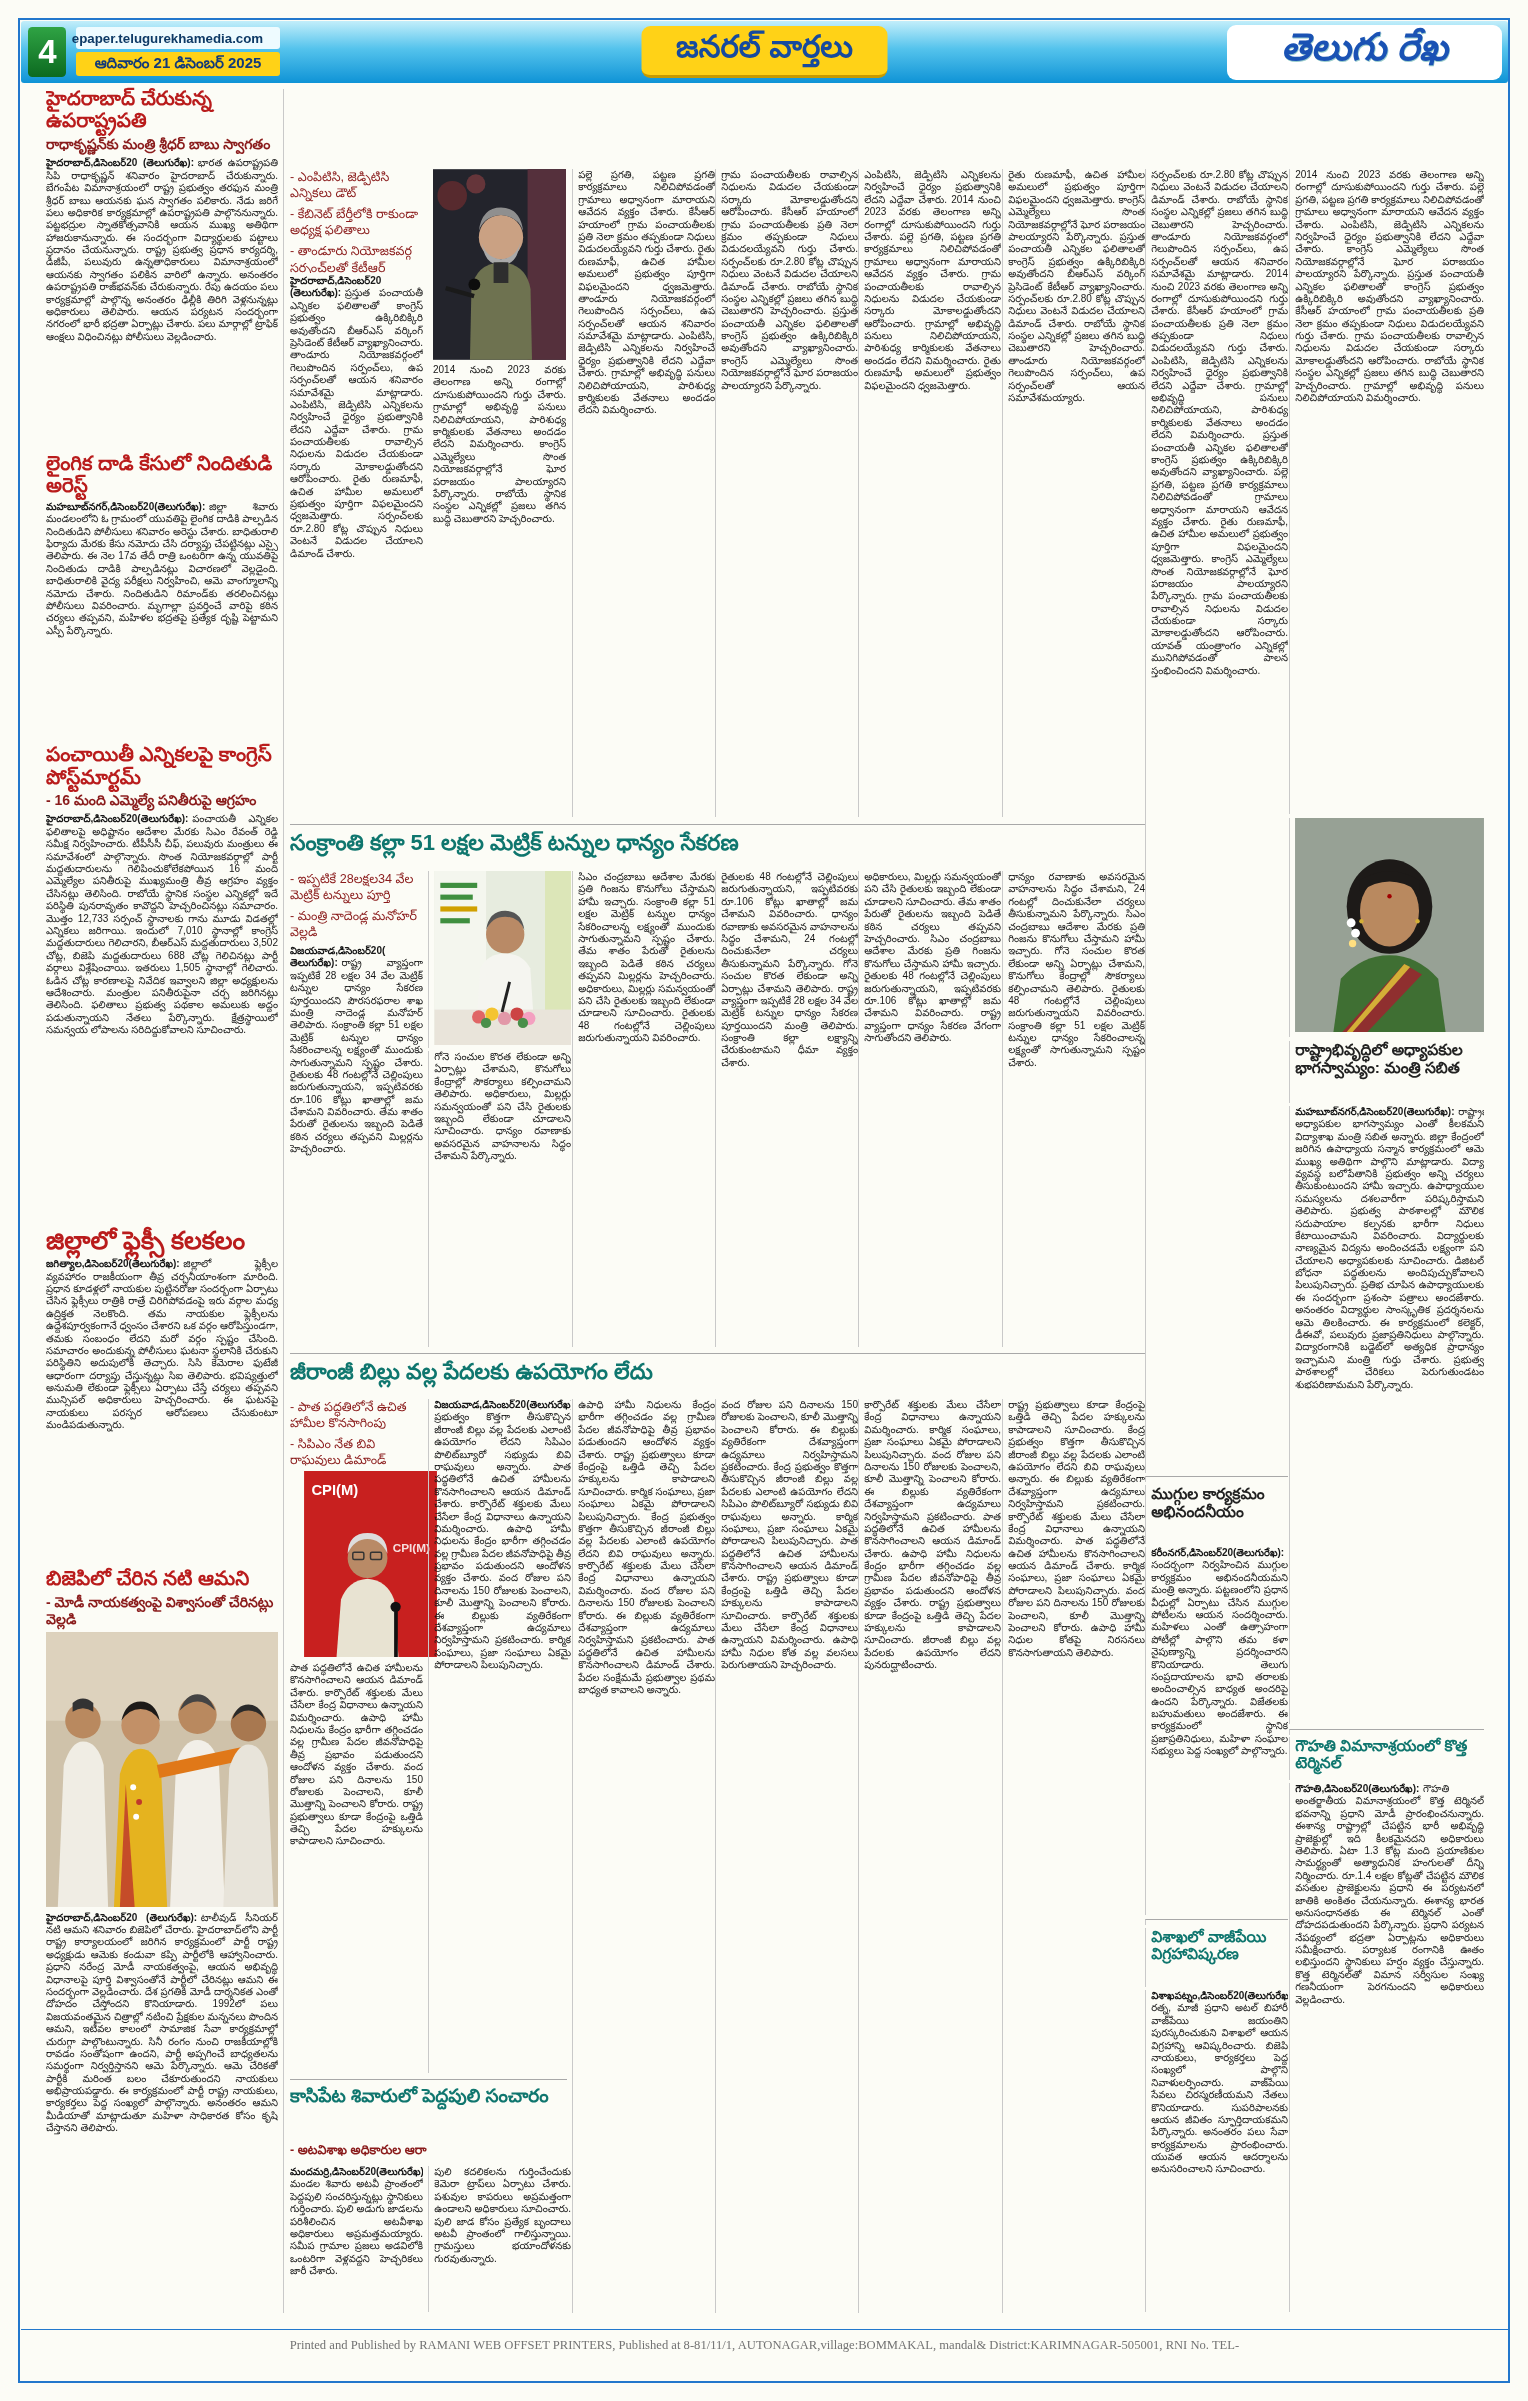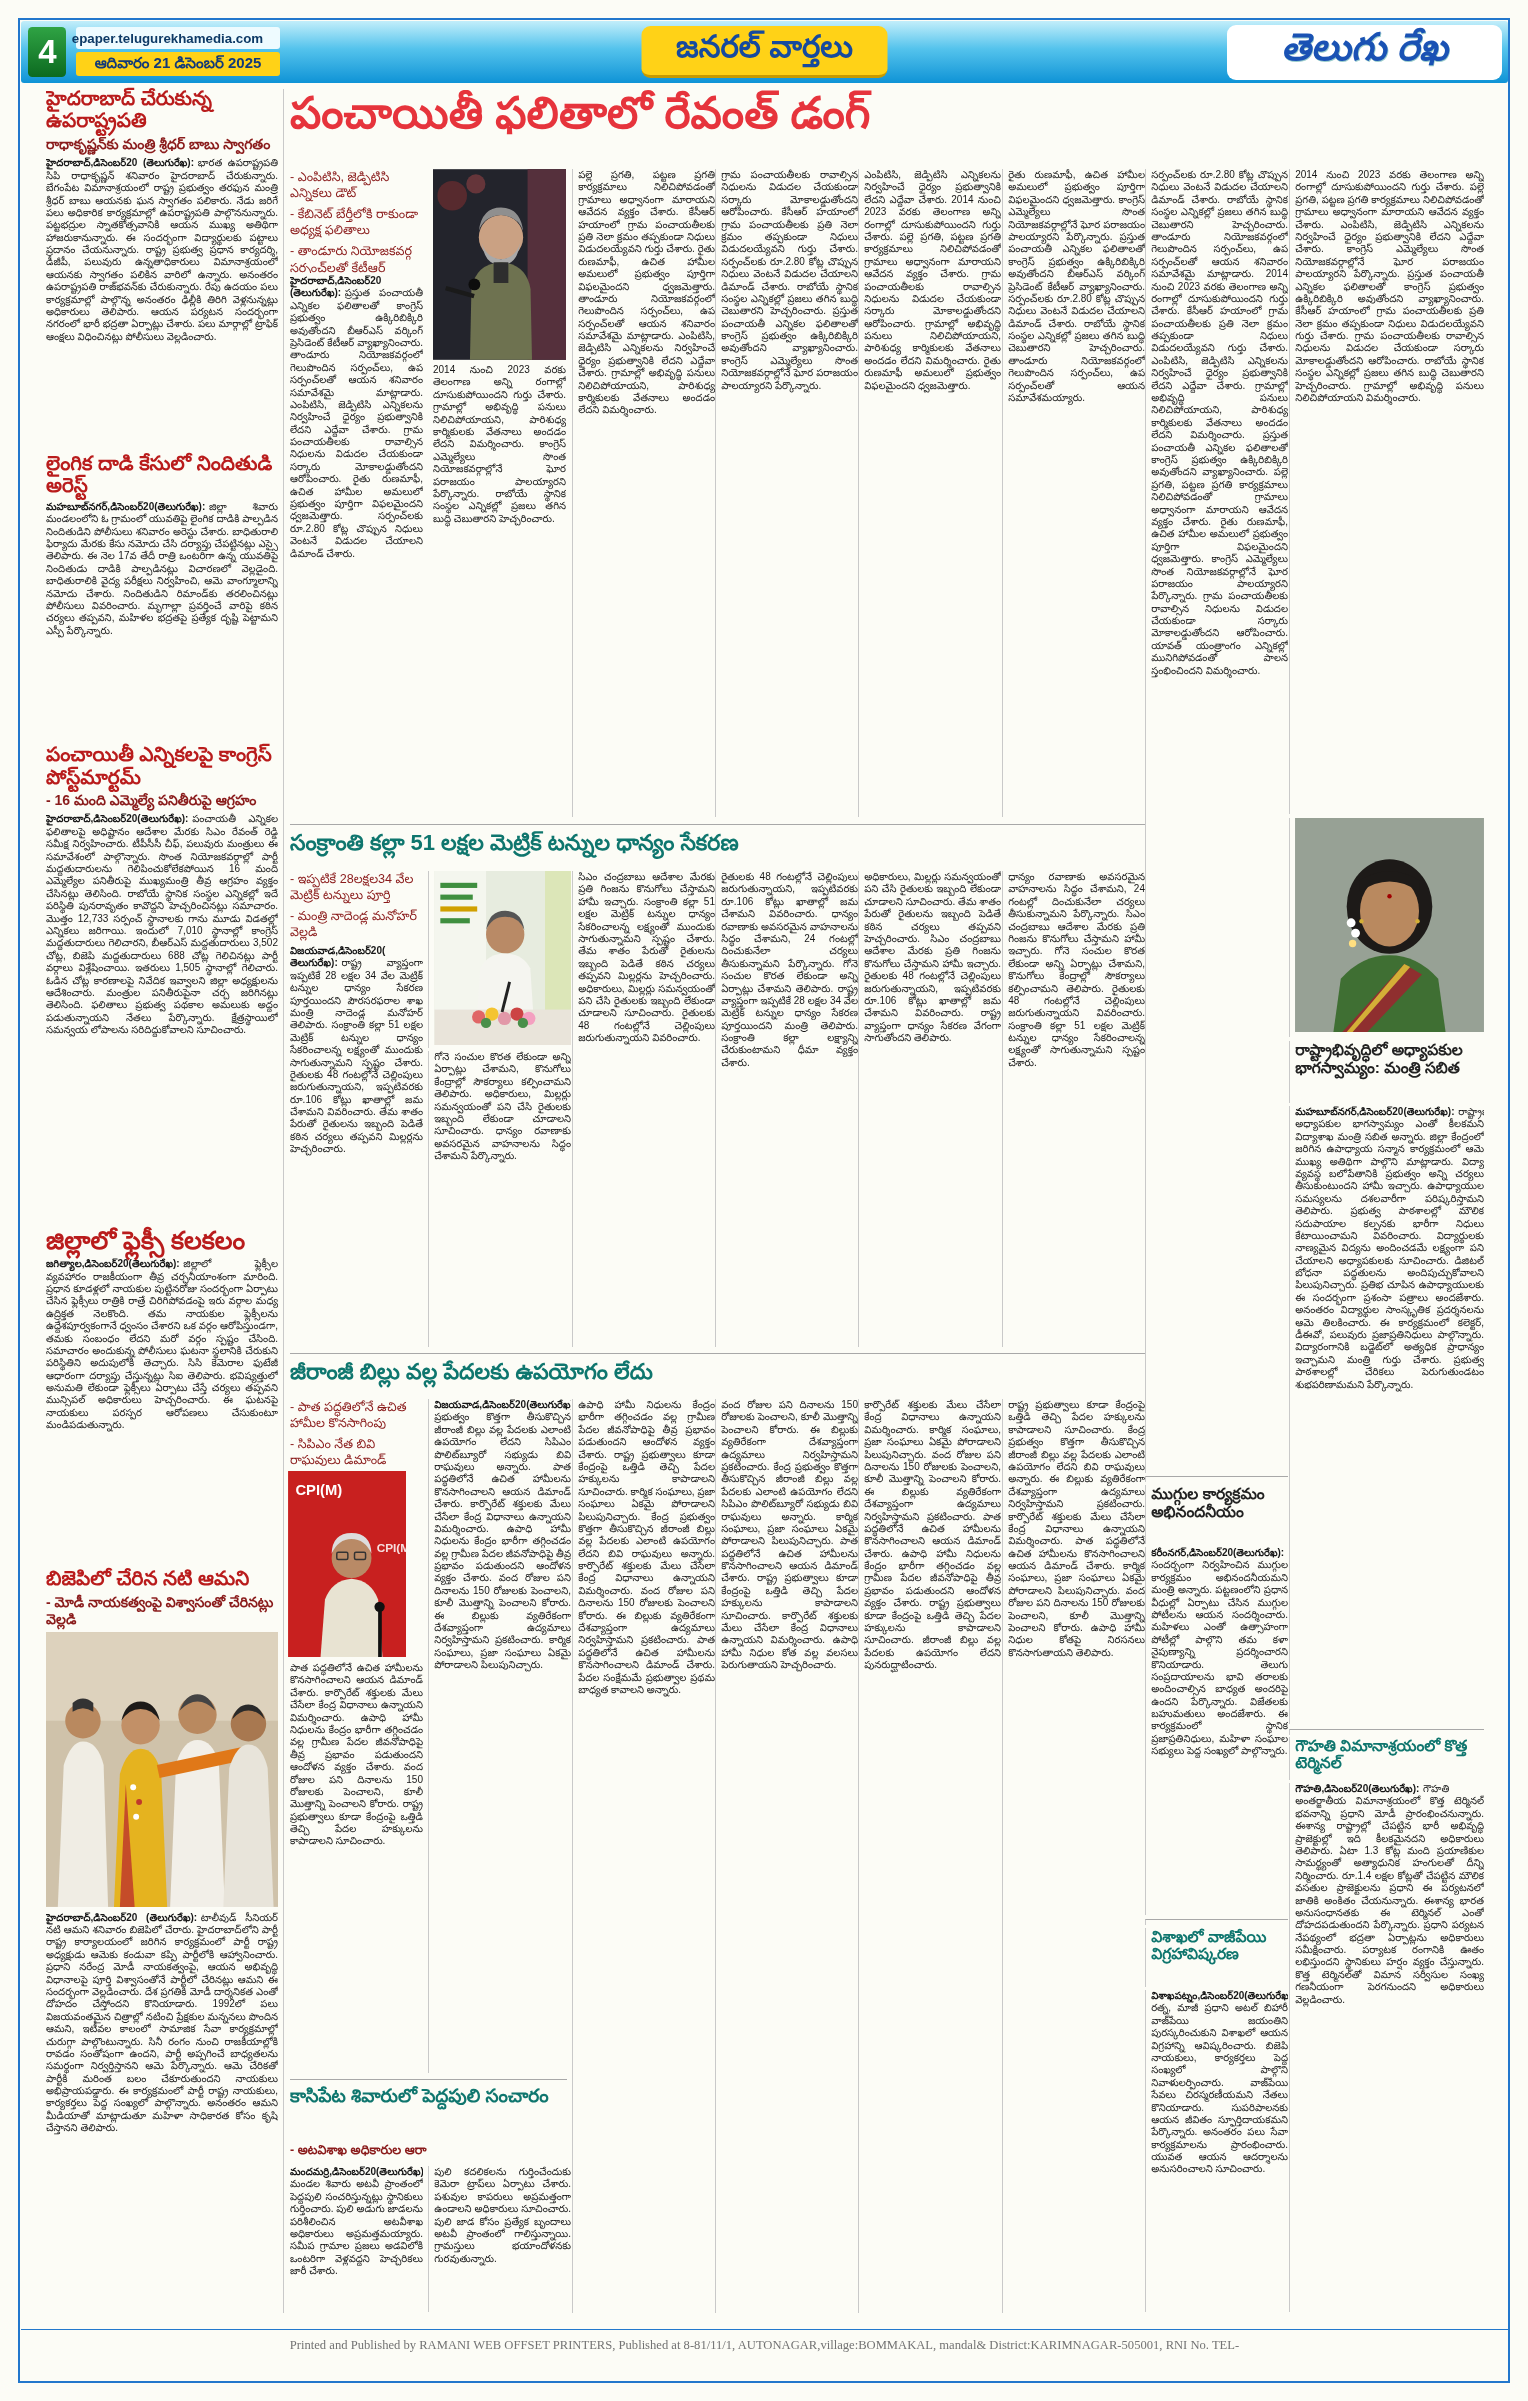--- a/index.html
+++ b/index.html
@@ -109,21 +109,20 @@
           <circle cx="274" cy="124" r="24" fill="#a87850"></circle>
             <path d="M252 118 Q258 98 274 98 Q290 98 296 118 Q286 106 274 106 Q262 106 252 118Z" fill="#2a2a2a"></path>
           <path d="M240 372 L248 184 Q258 152 274 152 Q292 152 300 184 L308 372Z" fill="#e8e4da"></path>
         </svg>
       </div>
       <p class="bd" style="height:405px"><b class="dl">హైదరాబాద్,డిసెంబర్20 (తెలుగురేఖ):</b><span>టాలీవుడ్ సీనియర్ నటి ఆమని శనివారం బిజెపిలో చేరారు. హైదరాబాద్‌లోని పార్టీ రాష్ట్ర కార్యాలయంలో జరిగిన కార్యక్రమంలో పార్టీ రాష్ట్ర అధ్యక్షుడు ఆమెకు కండువా కప్పి పార్టీలోకి ఆహ్వానించారు. ప్రధాని నరేంద్ర మోడీ నాయకత్వంపై, ఆయన అభివృద్ధి విధానాలపై పూర్తి విశ్వాసంతోనే పార్టీలో చేరినట్లు ఆమని ఈ సందర్భంగా వెల్లడించారు. దేశ ప్రగతికి మోడీ దార్శనికత ఎంతో దోహదం చేస్తోందని కొనియాడారు. 1992లో పలు విజయవంతమైన చిత్రాల్లో నటించి ప్రేక్షకుల మన్ననలు పొందిన ఆమని, ఇటీవల కాలంలో సామాజిక సేవా కార్యక్రమాల్లో చురుగ్గా పాల్గొంటున్నారు. సినీ రంగం నుంచి రాజకీయాల్లోకి రావడం సంతోషంగా ఉందని, పార్టీ అప్పగించే బాధ్యతలను సమర్థంగా నిర్వర్తిస్తానని ఆమె పేర్కొన్నారు. ఆమె చేరికతో పార్టీకి మరింత బలం చేకూరుతుందని నాయకులు అభిప్రాయపడ్డారు. ఈ కార్యక్రమంలో పార్టీ రాష్ట్ర నాయకులు, కార్యకర్తలు పెద్ద సంఖ్యలో పాల్గొన్నారు. అనంతరం ఆమని మీడియాతో మాట్లాడుతూ మహిళా సాధికారత కోసం కృషి చేస్తానని తెలిపారు.</span></p>
     </article>
   </div>
   <div class="vrule" style="left:283px;top:89px;height:2224px"></div>
 
-  <h1 class="ab h-red" style="left:290px;top:90px;width:1194px;height:71px;font-size:44px">పంచాయితీ ఫలితాలో రేవంత్ డంగ్</h1>
 
   <div class="ab" style="left:290px;top:169px;width:133px;height:104px">
     <div class="bullet">- ఎంపిటిసి, జెడ్పిటిసి ఎన్నికలు డౌట్</div>
     <div class="bullet">- కేబినెట్ బేర్తీలోకి రాకుండా అధ్యక్ష ఫలితాలు</div>
     <div class="bullet">- తాండూరు నియోజకవర్గ సర్పంచ్‌లతో కేటీఆర్</div>
   </div>
   <p class="ab bd" style="left:290px;top:275px;width:133px;height:541px"><b class="dl">హైదరాబాద్,డిసెంబర్20 (తెలుగురేఖ):</b><span>ప్రస్తుత పంచాయతీ ఎన్నికల ఫలితాలతో కాంగ్రెస్ ప్రభుత్వం ఉక్కిరిబిక్కిరి అవుతోందని బీఆర్ఎస్ వర్కింగ్ ప్రెసిడెంట్ కేటీఆర్ వ్యాఖ్యానించారు. తాండూరు నియోజకవర్గంలో గెలుపొందిన సర్పంచ్‌లు, ఉప సర్పంచ్‌లతో ఆయన శనివారం సమావేశమై మాట్లాడారు. ఎంపిటిసి, జెడ్పిటిసి ఎన్నికలను నిర్వహించే ధైర్యం ప్రభుత్వానికి లేదని ఎద్దేవా చేశారు. గ్రామ పంచాయతీలకు రావాల్సిన నిధులను విడుదల చేయకుండా సర్కారు మోకాలడ్డుతోందని ఆరోపించారు. రైతు రుణమాఫీ, ఉచిత హామీల అమలులో ప్రభుత్వం పూర్తిగా విఫలమైందని ధ్వజమెత్తారు. సర్పంచ్‌లకు రూ.2.80 కోట్ల చొప్పున నిధులు వెంటనే విడుదల చేయాలని డిమాండ్ చేశారు.</span></p>
 
   <div class="ab" style="left:433px;top:169px;width:133px;height:191px">
     <svg class="photo" width="133" height="191" viewBox="0 0 180 258">
@@ -184,21 +183,21 @@
   <p class="ab bd cr" style="left:715px;top:871px;width:143px;height:476px"><span>రైతులకు 48 గంటల్లోనే చెల్లింపులు జరుగుతున్నాయని, ఇప్పటివరకు రూ.106 కోట్లు ఖాతాల్లో జమ చేశామని వివరించారు. ధాన్యం రవాణాకు అవసరమైన వాహనాలను సిద్ధం చేశామని, 24 గంటల్లో దించుకునేలా చర్యలు తీసుకున్నామని పేర్కొన్నారు. గోనె సంచుల కొరత లేకుండా అన్ని ఏర్పాట్లు చేశామని తెలిపారు. రాష్ట్ర వ్యాప్తంగా ఇప్పటికే 28 లక్షల 34 వేల మెట్రిక్ టన్నుల ధాన్యం సేకరణ పూర్తయిందని మంత్రి తెలిపారు. సంక్రాంతి కల్లా లక్ష్యాన్ని చేరుకుంటామని ధీమా వ్యక్తం చేశారు.</span></p>
   <p class="ab bd cr" style="left:858px;top:871px;width:143px;height:476px"><span>అధికారులు, మిల్లర్లు సమన్వయంతో పని చేసి రైతులకు ఇబ్బంది లేకుండా చూడాలని సూచించారు. తేమ శాతం పేరుతో రైతులను ఇబ్బంది పెడితే కఠిన చర్యలు తప్పవని హెచ్చరించారు. సిఎం చంద్రబాబు ఆదేశాల మేరకు ప్రతి గింజను కొనుగోలు చేస్తామని హామీ ఇచ్చారు. రైతులకు 48 గంటల్లోనే చెల్లింపులు జరుగుతున్నాయని, ఇప్పటివరకు రూ.106 కోట్లు ఖాతాల్లో జమ చేశామని వివరించారు. రాష్ట్ర వ్యాప్తంగా ధాన్యం సేకరణ వేగంగా సాగుతోందని తెలిపారు.</span></p>
   <p class="ab bd cr" style="left:1002px;top:871px;width:143px;height:476px"><span>ధాన్యం రవాణాకు అవసరమైన వాహనాలను సిద్ధం చేశామని, 24 గంటల్లో దించుకునేలా చర్యలు తీసుకున్నామని పేర్కొన్నారు. సిఎం చంద్రబాబు ఆదేశాల మేరకు ప్రతి గింజను కొనుగోలు చేస్తామని హామీ ఇచ్చారు. గోనె సంచుల కొరత లేకుండా అన్ని ఏర్పాట్లు చేశామని, కొనుగోలు కేంద్రాల్లో సౌకర్యాలు కల్పించామని తెలిపారు. రైతులకు 48 గంటల్లోనే చెల్లింపులు జరుగుతున్నాయని వివరించారు. సంక్రాంతి కల్లా 51 లక్షల మెట్రిక్ టన్నుల ధాన్యం సేకరించాలన్న లక్ష్యంతో సాగుతున్నామని స్పష్టం చేశారు.</span></p>
 
   <div class="sep" style="left:290px;top:1353px;width:855px"></div>
   <h2 class="ab h-blue" style="left:290px;top:1360px;width:855px;height:33px;font-size:22px;white-space:nowrap">జీరాంజీ బిల్లు వల్ల పేదలకు ఉపయోగం లేదు</h2>
   <div class="ab" style="left:290px;top:1399px;width:133px;height:69px">
     <div class="bullet">- పాత పద్ధతిలోనే ఉచిత హామీల కొనసాగింపు</div>
     <div class="bullet">- సిపిఎం నేత బివి రాఘవులు డిమాండ్</div>
   </div>
-  <div class="ab" style="left:288px;top:1471px;width:118px;height:186px">
+  <div class="ab" style="left:304px;top:1471px;width:133px;height:186px">
     <svg class="photo" width="133" height="186" viewBox="0 0 180 252">
       <rect width="180" height="252" fill="#c8201f"></rect>
       <text x="10" y="32" font-size="20" font-weight="bold" fill="#ffffff">CPI(M)</text>
       <text x="120" y="110" font-size="16" font-weight="bold" fill="#ffffff" opacity="0.85">CPI(M)</text>
       <circle cx="86" cy="118" r="27" fill="#b98a66"></circle>
       <path d="M59 112 Q60 84 86 84 Q112 84 113 112 Q104 92 86 92 Q68 92 59 112Z" fill="#dddddd"></path>
       <rect x="66" y="110" width="15" height="10" rx="2" fill="none" stroke="#333" stroke-width="2"></rect>
       <rect x="90" y="110" width="15" height="10" rx="2" fill="none" stroke="#333" stroke-width="2"></rect>
       <path d="M44 252 L50 174 Q60 148 86 146 Q112 148 122 174 L128 252Z" fill="#e8e3d2"></path>
       <circle cx="124" cy="184" r="7" fill="#111"></circle>

